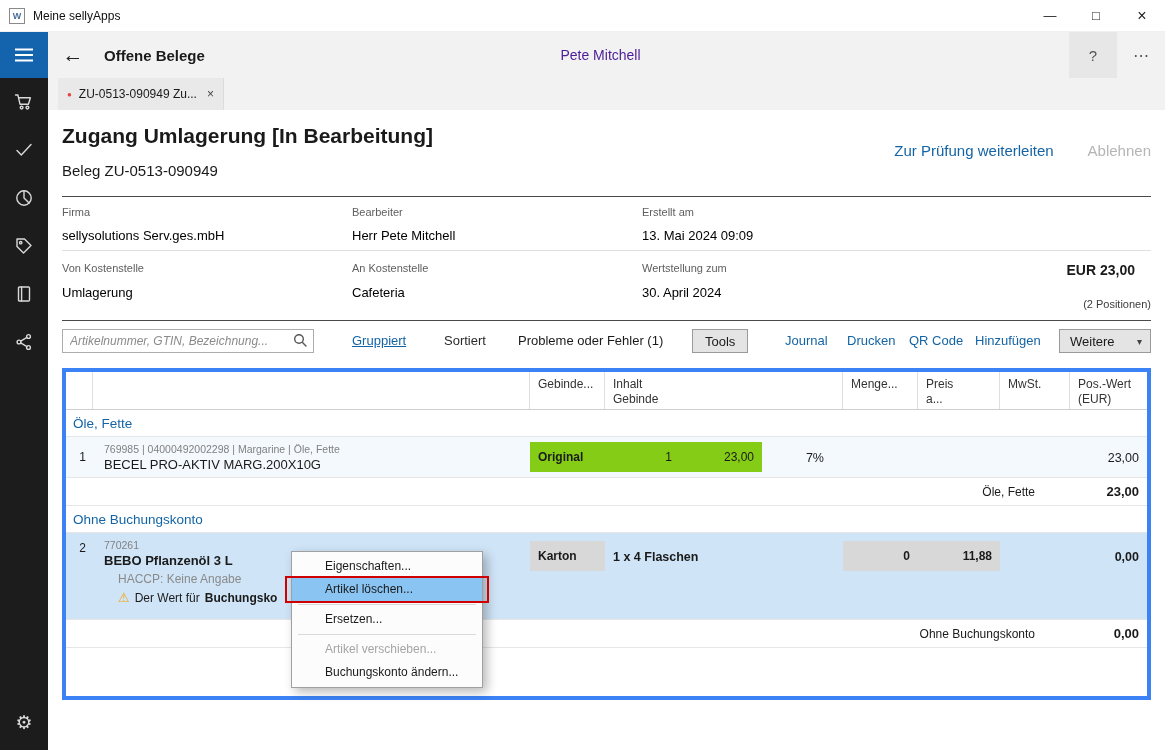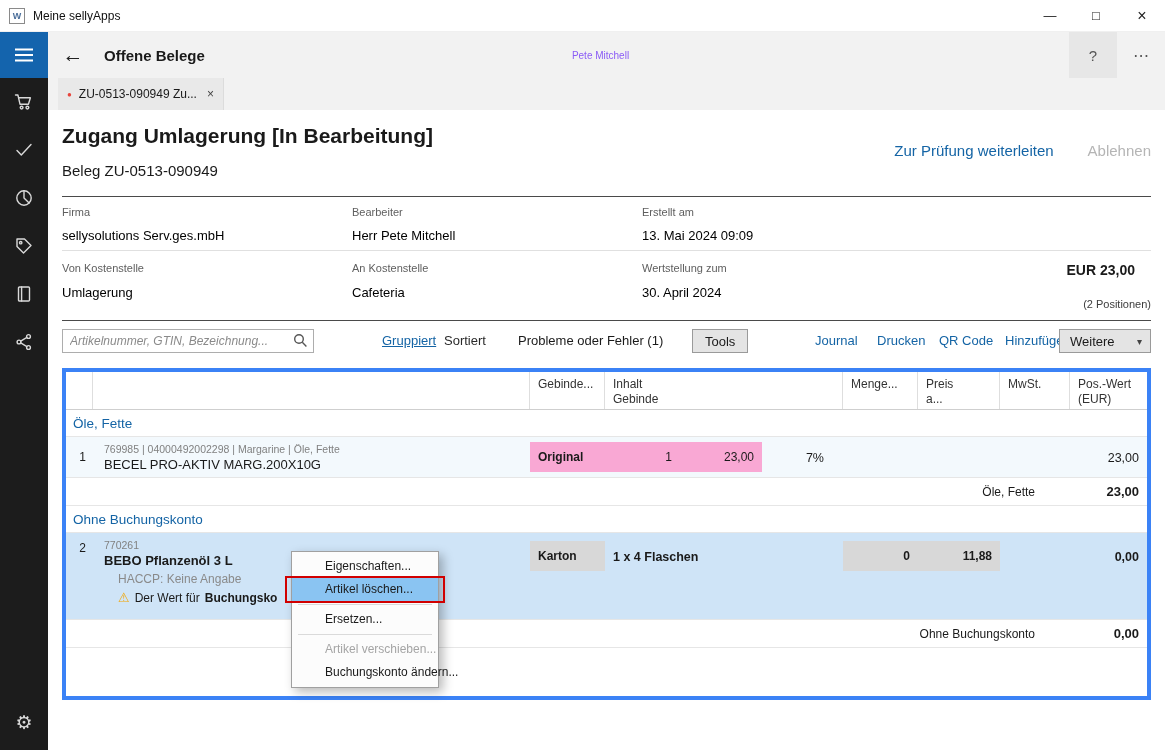--- a/index.html
+++ b/index.html
@@ -27,21 +27,21 @@
   .side-icon { width:48px; height:48px; display:flex; align-items:center; justify-content:center; }
   .side-icon svg { stroke:#d9d9d9; fill:none; stroke-width:1.4; stroke-linecap:round; stroke-linejoin:round; }
   .side-spacer { flex:1; }
   .gear-glyph { font-size:19px; color:#d9d9d9; line-height:1; }
 
   
   .header { position:absolute; top:32px; left:48px; right:0; height:46px; background:#f2f2f2;
     display:flex; align-items:center; z-index:3;}
   .back-btn { width:50px; text-align:center; font-size:21px; color:#222; }
   .header-title { font-weight:bold; font-size:15px; margin-left:6px; }
-  .header-user { position:absolute; left:0; right:12px; text-align:center; color:#8b5cf6; font-size:10px; }
+  .header-user { position:absolute; left:0; right:12px; text-align:center; color:#4c1d95; font-size:14px; }
   .header-btns { margin-left:auto; display:flex; z-index:1; }
   .hdr-btn { width:48px; height:46px; display:flex; align-items:center; justify-content:center;
     font-size:16px; color:#555; }
   .hdr-btn.help { background:#e7e7e7; font-size:15px; }
 
   
   .tabbar { position:absolute; top:78px; left:48px; right:0; height:32px; background:#f2f2f2; z-index:3; }
   .tab { position:absolute; left:10px; top:0; height:32px; width:166px; background:#e9e9e9;
     display:flex; align-items:center; padding:0 9px; font-size:12px; border-right:1px solid #dcdcdc; }
   .tab-dot { color:#e8453c; font-size:8px; margin-right:7px; }
@@ -73,21 +73,21 @@
 
   
   .toolbar { position:absolute; left:0; right:0; top:219px; height:26px; }
   .tb-search { position:absolute; left:0; top:0; width:252px; height:24px; }
   .tb-search input { width:100%; height:100%; border:1px solid #adadad; padding:0 26px 0 7px;
     font-size:12px; font-family:inherit; background:#fff; }
   .tb-search input::placeholder { color:#8a8a8a; font-style:italic; }
   .search-glyph { position:absolute; right:6px; top:4px; }
   .search-glyph svg { stroke:#555; fill:none; stroke-width:1.4; }
   .tb-link { position:absolute; top:4px; font-size:13px; white-space:nowrap; }
-  .blue { color:#1464a5;margin-left:30px; }
+  .blue { color:#1464a5; }
   .tb-grouped { left:290px; text-decoration:underline; }
   .tb-sorted { left:382px; color:#2a2a2a; }
   .tb-problems { left:456px; color:#1a1a1a; }
   .tb-btn { position:absolute; top:0; height:24px; background:#e4e4e4; border:1px solid #9a9a9a;
     font-size:13px; display:flex; align-items:center; padding:0 12px; color:#1a1a1a; }
   .tb-tools { left:630px; }
   .tb-journal { left:723px; } .tb-print { left:785px; } .tb-qr { left:847px; } .tb-add { left:913px; }
   .tb-more { right:0; width:92px; justify-content:space-between; padding:0 8px 0 10px; }
   .dd-arrow { font-size:10px; color:#444; }
 
@@ -113,35 +113,35 @@
   .td.col-desc { padding:4px 10px 0 11px; }
   .meta { font-size:10.5px; color:#818181; margin-top:2px; white-space:nowrap; }
   .pname { font-size:13px; margin-top:2px; white-space:nowrap; }
   .pname.b { font-weight:bold; }
   .haccp { font-size:12px; color:#8a8a8a; margin-top:4px; margin-left:14px; }
   .warnline { display:flex; align-items:center; gap:5px; margin-top:4px; margin-left:14px;
     font-size:12px; white-space:nowrap; }
   .warn-glyph { color:#f2a70a; font-size:13px; }
   .chip { height:30px; line-height:30px; padding:0 8px; font-size:12px; margin-top:5px; }
   .row2 .chip { margin-top:8px; }
-  .chip.yellow { background:#f9a8d4; }
+  .chip.yellow { background:#84cc16; }
   .chip.gray { background:#d8d8d8; }
   .chip.b { font-weight:bold; }
   .chip.num { text-align:right; }
   .inh { font-size:12.5px; font-weight:bold; padding:14px 8px 0; }
   .row2 .inh { padding-top:17px; }
   .num-cell { text-align:right; padding:14px 8px 0 0; font-size:12.5px; }
   .row2 .num-cell { padding-top:17px; font-weight:bold; }
   .t-subtotal { height:28px; display:flex; justify-content:flex-end; align-items:center;
     border-bottom:1px solid #e6e6e6; }
   .st-label { font-size:12px; text-align:right; }
   .st-value { width:112px; text-align:right; padding-right:8px; font-size:13px; font-weight:bold; }
 
   
-  .context-menu { position:absolute; left:229px; top:441px; width:148px; background:#fcfcfc;
+  .context-menu { position:absolute; left:229px; top:441px; width:192px; background:#fcfcfc;
     border:1px solid #a0a0a0; box-shadow:4px 4px 10px rgba(0,0,0,.28); padding:3px 0; z-index:50; }
   .menu-item { height:23px; line-height:23px; padding-left:33px; font-size:12px; color:#1a1a1a;
     position:relative; white-space:nowrap; }
   .menu-item.disabled { color:#a5a5a5; }
   .menu-item.highlight { background:#8ac4f2; }
   .menu-sep { height:1px; background:#dadada; margin:3px 6px; }
   .annotation-box { position:absolute; left:-7px; right:-7px; top:-2px; bottom:-2px;
     border:2px solid #d10000; pointer-events:none; }
 </style>
 </head>

